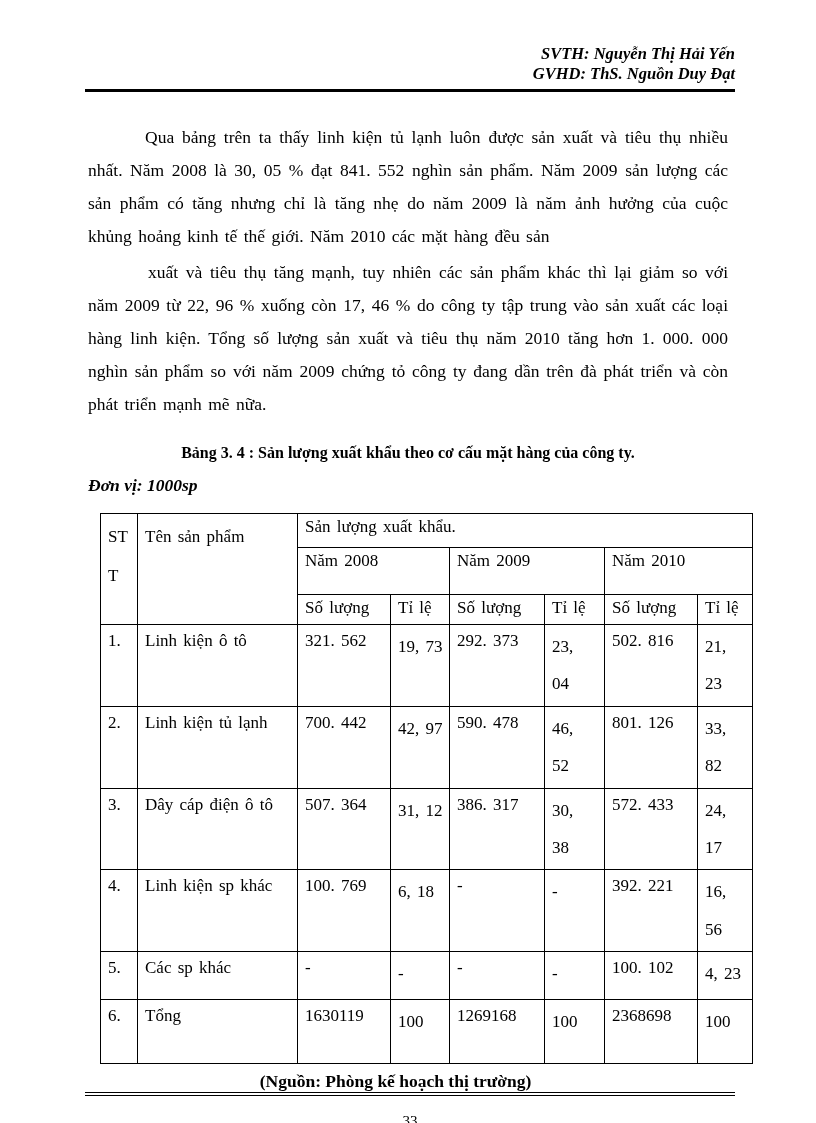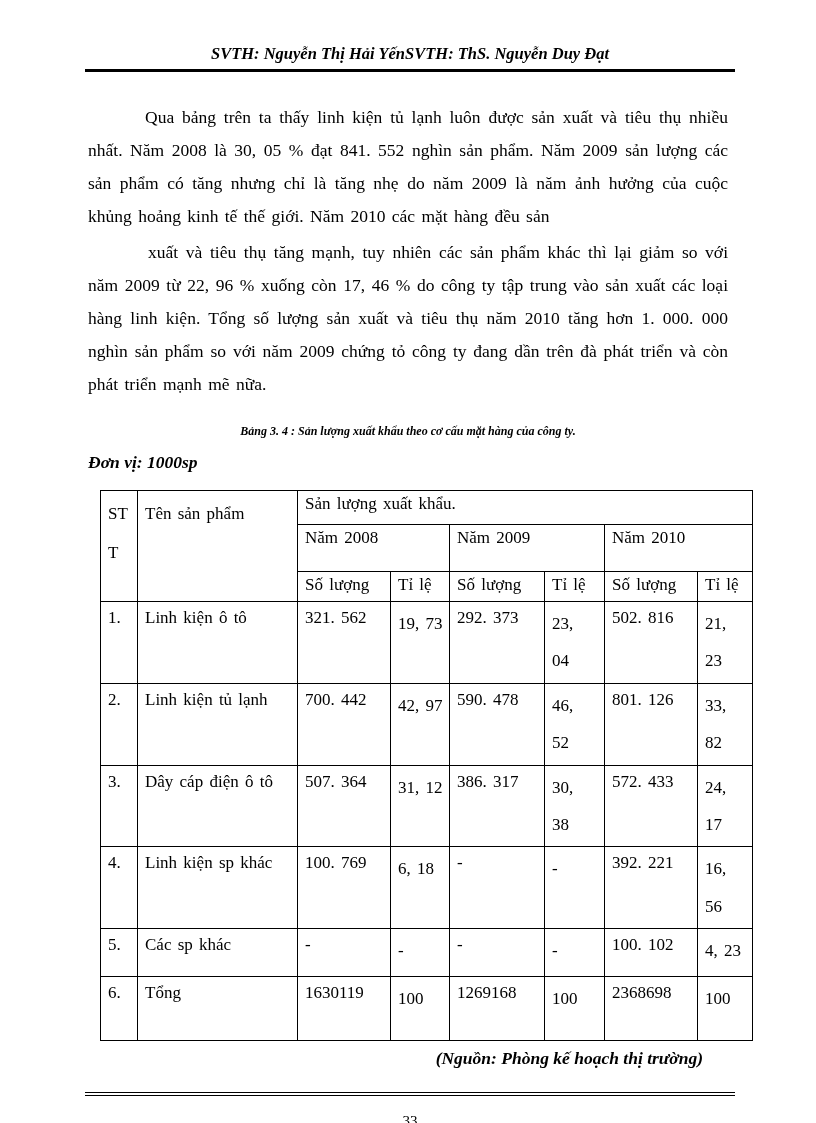--- a/index.html
+++ b/index.html
@@ -17,41 +17,41 @@
   .running-header {
     margin: 44px 81px 0 85px;
     display: flex;
     justify-content: center;
     align-items: flex-end;
     font-size: 16.5px;
     font-weight: bold;
     font-style: italic;
     border-bottom: 3px solid #000;
     padding-bottom: 5px;
+    flex-direction: column;
   }
 
   
   .content { margin: 0 88px; }
   .body-para {
     text-align: justify;
     text-indent: 57px;
     font-size: 17.5px;
     line-height: 33px;
     word-spacing: 2px;
     margin: 0;
   }
   .body-para.first { margin-top: 29px; }
   .body-para.second { margin-top: 3px; text-indent: 60px; }
 
   .table-caption {
     margin-top: 23px;
     text-align: center;
-    font-size: 12px;
-    font-weight: bold;
-    font-style: italic;
+    font-size: 16px;
+    font-weight: bold;
   }
   .unit-label {
     margin-top: 13px;
     text-align: left;
     padding-right: 18px;
     font-size: 17.5px;
     font-weight: bold;
     font-style: italic;
   }
 
@@ -76,46 +76,45 @@
   tr.dr-tall { height: 66px; }
   tr.dr-short { height: 48px; }
   tr.dr-total { height: 64px; }
   td.rowspan-head { vertical-align: middle; white-space: pre-line; line-height: 2.3; }
   td.span-head { padding-left: 10px; }
   td.ratio-cell { white-space: pre-line; line-height: 2.2; }
   td.qty-cell, td.name-cell, td.no-cell { line-height: 1.5; }
 
   .source-note {
     margin-top: 7px;
-    text-align: right;
+    text-align: center;
     padding-right: 25px;
     font-size: 17.5px;
     font-weight: bold;
-    font-style: italic;
   }
 
   
   .footer {
     position: absolute;
     left: 85px; right: 81px; top: 1048px;
     border-top: 4px double #000;
     text-align: center;
     font-size: 15px;
     padding-top: 17px;
     text-decoration: underline;
   }
 </style>
 </head>
 <body>
 
 <div class="page">
 
   <div class="running-header">
     <span>SVTH: Nguyễn Thị Hải Yến</span>
-    <span>SVTH: ThS. Nguyễn Duy Đạt</span>
+    <span>GVHD: ThS. Nguồn Duy Đạt</span>
   </div>
 
   <div class="content">
     <p class="body-para first">Qua bảng trên ta thấy linh kiện tủ lạnh luôn được sản xuất và tiêu thụ nhiều nhất. Năm 2008 là 30, 05 % đạt 841. 552 nghìn sản phẩm. Năm 2009 sản lượng các sản phẩm có tăng nhưng chỉ là tăng nhẹ do năm 2009 là năm ảnh hưởng của cuộc khủng hoảng kinh tế thế giới. Năm 2010 các mặt hàng đều sản</p>
     <p class="body-para second">xuất và tiêu thụ tăng mạnh, tuy nhiên các sản phẩm khác thì lại giảm so với năm 2009 từ 22, 96 % xuống còn 17, 46 % do công ty tập trung vào sản xuất các loại hàng linh kiện. Tổng số lượng sản xuất và tiêu thụ năm 2010 tăng hơn 1. 000. 000 nghìn sản phẩm so với năm 2009 chứng tỏ công ty đang dần trên đà phát triển và còn phát triển mạnh mẽ nữa.</p>
 
     <div class="table-caption">Bảng 3. 4 : Sản lượng xuất khẩu theo cơ cấu mặt hàng của công ty.</div>
     <div class="unit-label">Đơn vị: 1000sp</div>
 
     <table class="data-table">

